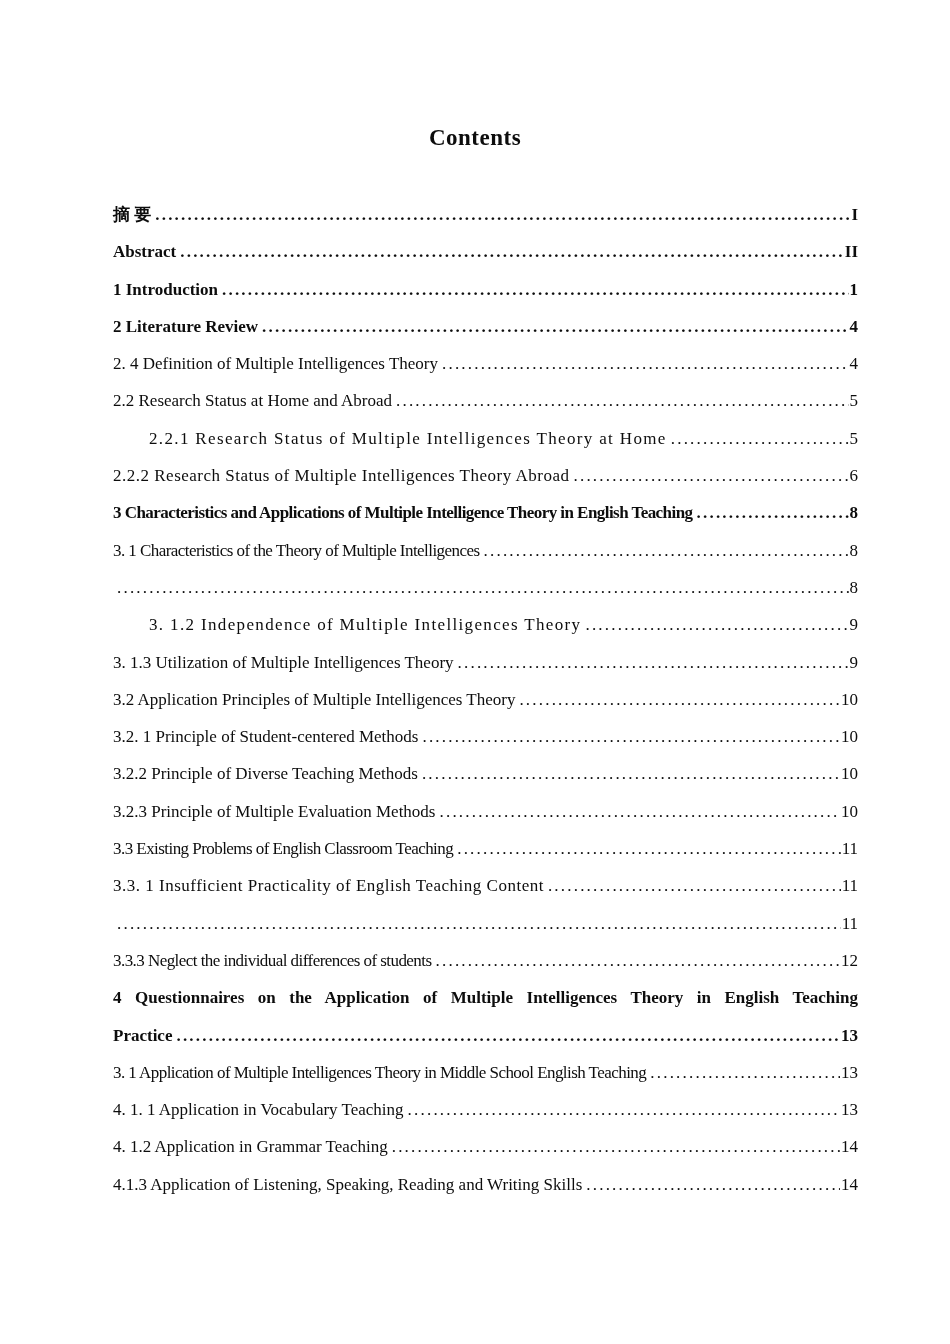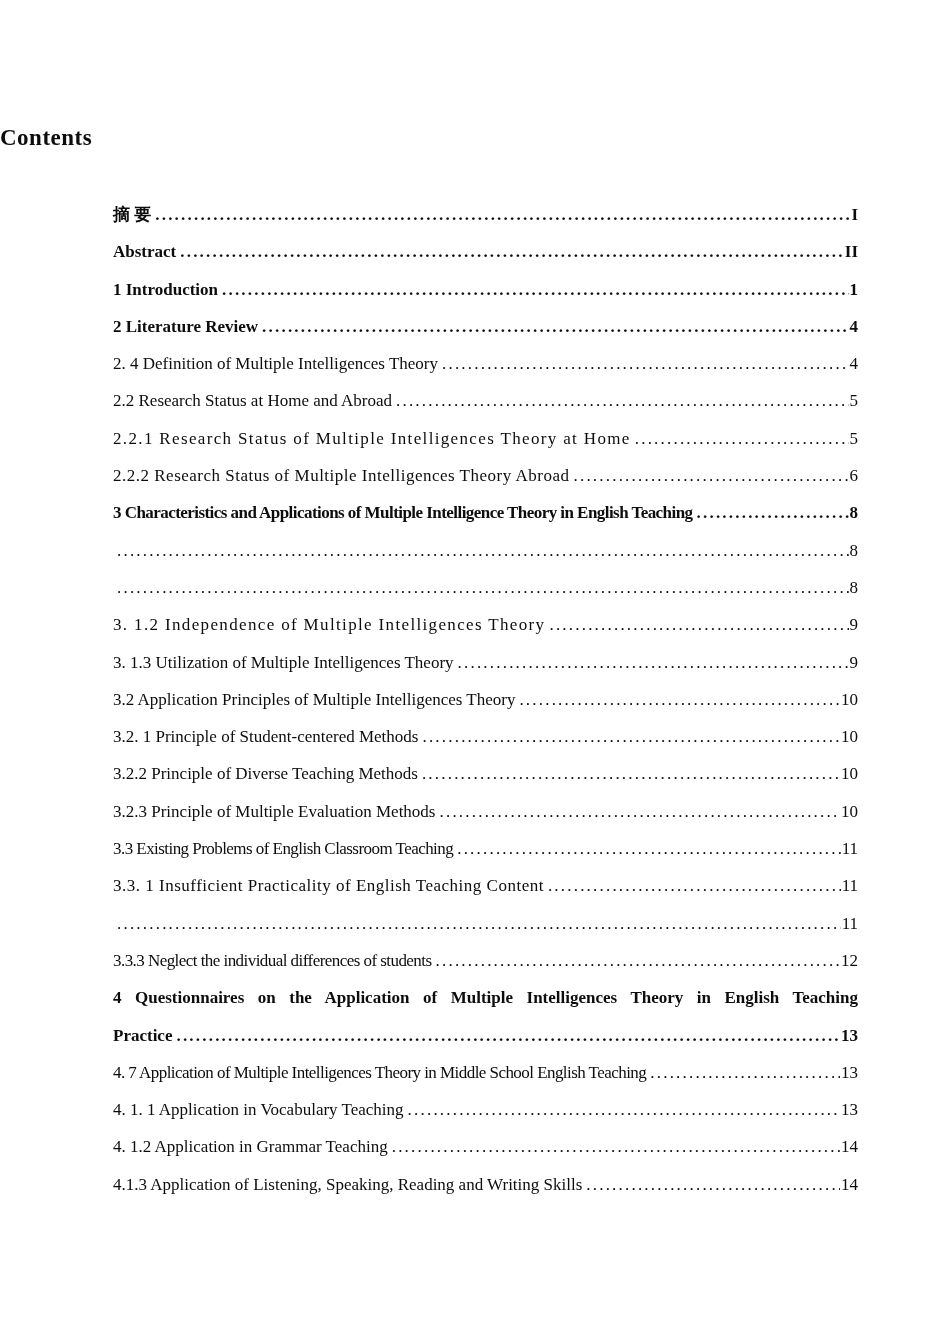--- a/index.html
+++ b/index.html
@@ -8,20 +8,21 @@
     width:950px;height:1344px;
     background:#ffffff;
     color:#0d0d0d;
     font-family:"Liberation Serif","DejaVu Serif",serif;
     overflow:hidden;
     box-sizing:border-box;
   }
   .title{
     margin:0;
     padding-top:122px;
+    text-align:center;
     font-size:23px;
     font-weight:bold;
     letter-spacing:.5px;
     line-height:32px;
   }
   .toc{
     margin:42px 92px 0 113px;
   }
   .row{
     display:flex;
@@ -36,21 +37,21 @@
     flex:1 1 auto;
     overflow:hidden;
     white-space:nowrap;
     letter-spacing:2.2px;
     padding-left:4px;
     padding-right:2px;
   }
   .row .p{white-space:nowrap;padding-left:1px;}
   .bold{font-weight:bold;justify-content:flex-end;}
   .condensed .t{letter-spacing:-0.55px;}
-  .wide .t{letter-spacing:1.35px;}
+  .wide .t{letter-spacing:1.35px;margin-left:36px;}
   .slightwide .t{letter-spacing:0.5px;}
   .nopage{
     display:block;
     text-align:justify;
     text-align-last:justify;
   }
 </style>
 </head>
 <body>
 
@@ -96,20 +97,21 @@
     <span class="t">2.2.2 Research Status of Multiple Intelligences Theory Abroad</span>
     <span class="leader">....................................................................................................................................................................................................................................................................</span>
     <span class="p">6</span>
   </div>
       <div class="row bold condensed">
     <span class="t">3 Characteristics and Applications of Multiple Intelligence Theory in English Teaching</span>
     <span class="leader">....................................................................................................................................................................................................................................................................</span>
     <span class="p">8</span>
   </div>
       <div class="row condensed">
+    <span class="t">3. 1 Characteristics of the Theory of Multiple Intelligences</span>
     <span class="leader">....................................................................................................................................................................................................................................................................</span>
     <span class="p">8</span>
   </div>
       <div class="row condensed">
     <span class="leader">....................................................................................................................................................................................................................................................................</span>
     <span class="p">8</span>
   </div>
       <div class="row wide">
     <span class="t">3. 1.2 Independence of Multiple Intelligences Theory</span>
     <span class="leader">....................................................................................................................................................................................................................................................................</span>
@@ -163,21 +165,21 @@
     <span class="t">4 Questionnaires on the Application of Multiple Intelligences Theory in English Teaching</span>
     
     
   </div>
       <div class="row bold">
     <span class="t">Practice</span>
     <span class="leader">....................................................................................................................................................................................................................................................................</span>
     <span class="p">13</span>
   </div>
       <div class="row condensed">
-    <span class="t">4. 7 Application of Multiple Intelligences Theory in Middle School English Teaching</span>
+    <span class="t">3. 1 Application of Multiple Intelligences Theory in Middle School English Teaching</span>
     <span class="leader">....................................................................................................................................................................................................................................................................</span>
     <span class="p">13</span>
   </div>
       <div class="row">
     <span class="t">4. 1. 1 Application in Vocabulary Teaching</span>
     <span class="leader">....................................................................................................................................................................................................................................................................</span>
     <span class="p">13</span>
   </div>
       <div class="row">
     <span class="t">4. 1.2 Application in Grammar Teaching</span>

